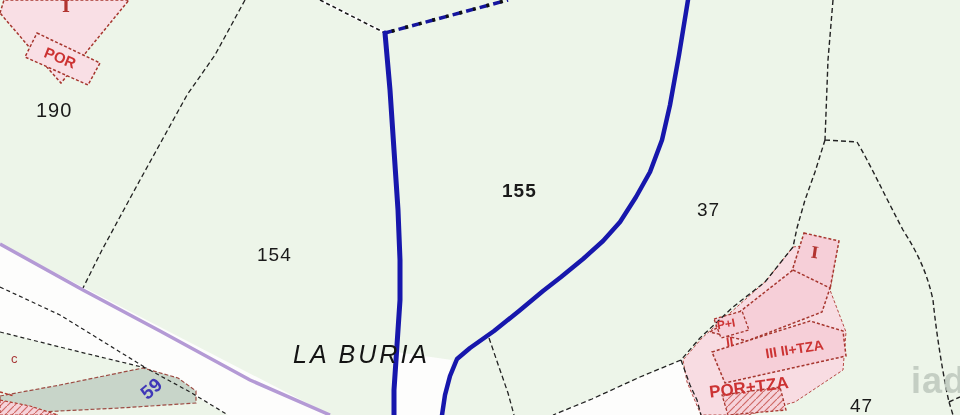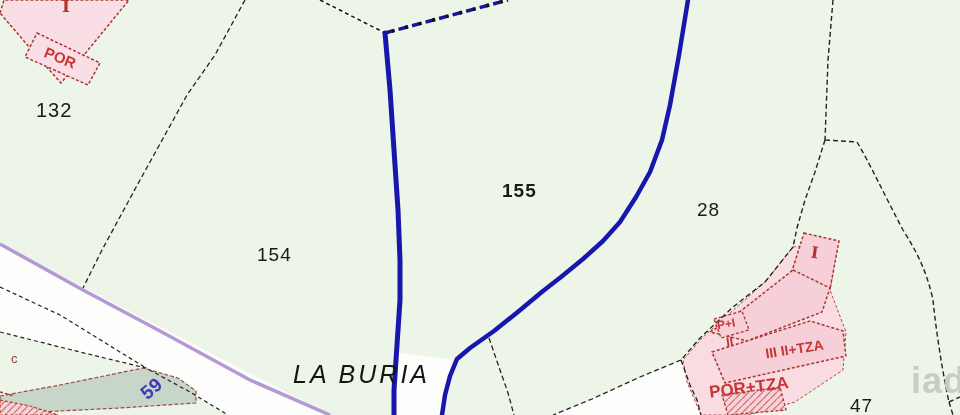--- a/index.html
+++ b/index.html
@@ -3,21 +3,21 @@
 <meta charset="utf-8">
 <style>
   html,body{margin:0;padding:0;background:#edf5e9;}
   .map{
     position:relative;width:960px;height:415px;overflow:hidden;
     background:#edf5e9;font-family:"Liberation Sans",sans-serif;
   }
   .map svg{position:absolute;left:0;top:0;}
   .lbl{position:absolute;white-space:nowrap;pointer-events:none;}
   .parcel-lbl{color:#1a1a1a;font-size:19px;letter-spacing:1px;}
-  .place-lbl{color:#141414;font-size:25px;font-style:italic;letter-spacing:3px;font-weight:500;margin-top:20px;}
+  .place-lbl{color:#141414;font-size:25px;font-style:italic;letter-spacing:3px;font-weight:500;}
   .red-lbl{color:#cc3333;font-weight:bold;}
   .serif-roman{font-family:"DejaVu Serif",serif;color:#b23430;font-weight:bold;}
   .road-num{color:#4038b8;font-size:19px;font-weight:bold;transform:rotate(-40deg);}
   .path-letter{color:#a83838;font-size:13px;}
   .wm-large{
     color:rgba(250,252,250,0.62);font-size:150px;font-weight:bold;line-height:1;
     letter-spacing:-4px;
   }
   .wm-small{color:rgba(188,199,188,0.85);font-size:36px;font-weight:bold;letter-spacing:1px;margin-left:38px;}
 </style>
@@ -75,24 +75,24 @@
 
     <path d="M833,0 L828,60 L825,140 M825,140 L857,142 M857,142 C868,160 885,196 903,230 C917,252 927,272 933,300 C936,330 941,362 947,393 L949,402 M949,402 L960,397 M949,402 L953,415" fill="none" stroke="#222" stroke-width="1.4" stroke-dasharray="5 3"></path>
     <path d="M825,140 L815,172 L805,200 L797,228 L793,247" fill="none" stroke="#222" stroke-width="1.4" stroke-dasharray="5 3"></path>
 
     <path d="M793,247 L765,282 L733,307 L700,338 L681,360 M681,360 L640,377 L592,399 L553,415 M681,360 L690,385 L697,400 L701,415" fill="none" stroke="#222" stroke-width="1.3" stroke-dasharray="5 3"></path>
 
     <path d="M489,338 L500,370 L508,393 L514,415" fill="none" stroke="#222" stroke-width="1.3" stroke-dasharray="5 3"></path>
   </svg>
 
 
-  <div class="lbl parcel-lbl" style="left:36px;top:99px;font-size:20px;">132</div>
+  <div class="lbl parcel-lbl" style="left:36px;top:99px;font-size:20px;">190</div>
   <div class="lbl parcel-lbl" style="left:257px;top:244px;">154</div>
   <div class="lbl parcel-lbl" style="left:502px;top:180px;font-weight:bold;">155</div>
-  <div class="lbl parcel-lbl" style="left:697px;top:199px;">28</div>
+  <div class="lbl parcel-lbl" style="left:697px;top:199px;">37</div>
   <div class="lbl parcel-lbl" style="left:850px;top:395px;">47</div>
 
   <div class="lbl place-lbl" style="left:293px;top:340px;">LA BURIA</div>
 
   <div class="lbl serif-roman" style="left:62px;top:-4px;font-size:17px;">I</div>
   <div class="lbl red-lbl" style="left:44px;top:49px;font-size:15px;transform:rotate(22deg);">POR</div>
   <div class="lbl serif-roman" style="left:811px;top:243px;font-size:16px;transform:rotate(8deg);">I</div>
   <div class="lbl red-lbl" style="left:717px;top:317px;font-size:12px;transform:rotate(-10deg);">P+I</div>
   <div class="lbl red-lbl" style="left:726px;top:334px;font-size:13px;transform:rotate(-8deg);">II</div>
   <div class="lbl red-lbl" style="left:765px;top:341px;font-size:14px;transform:rotate(-9deg);">III II+TZA</div>

